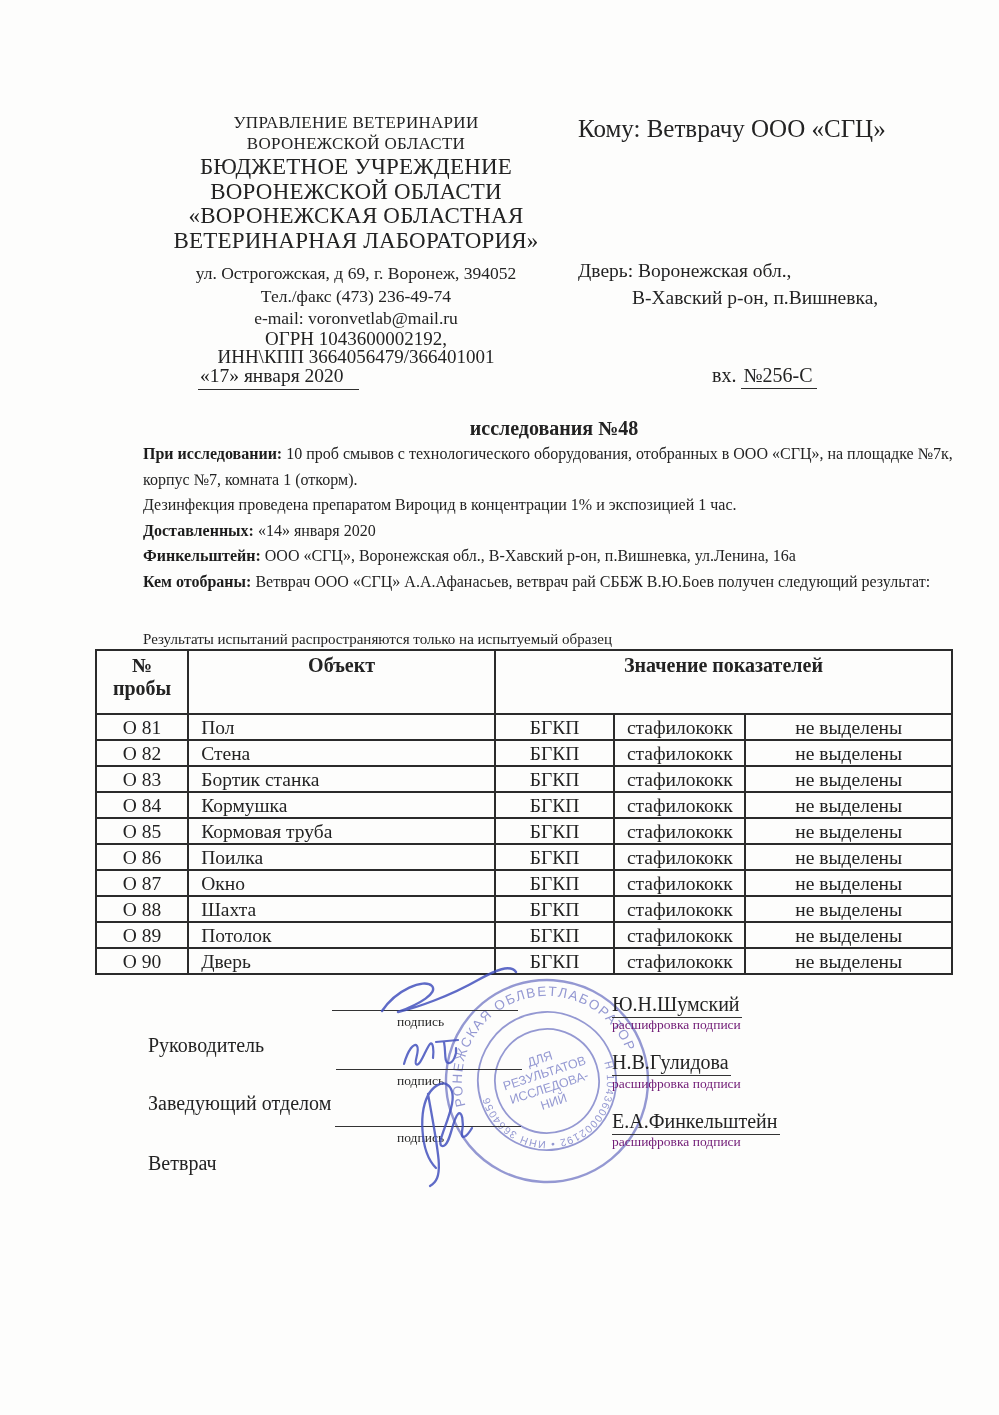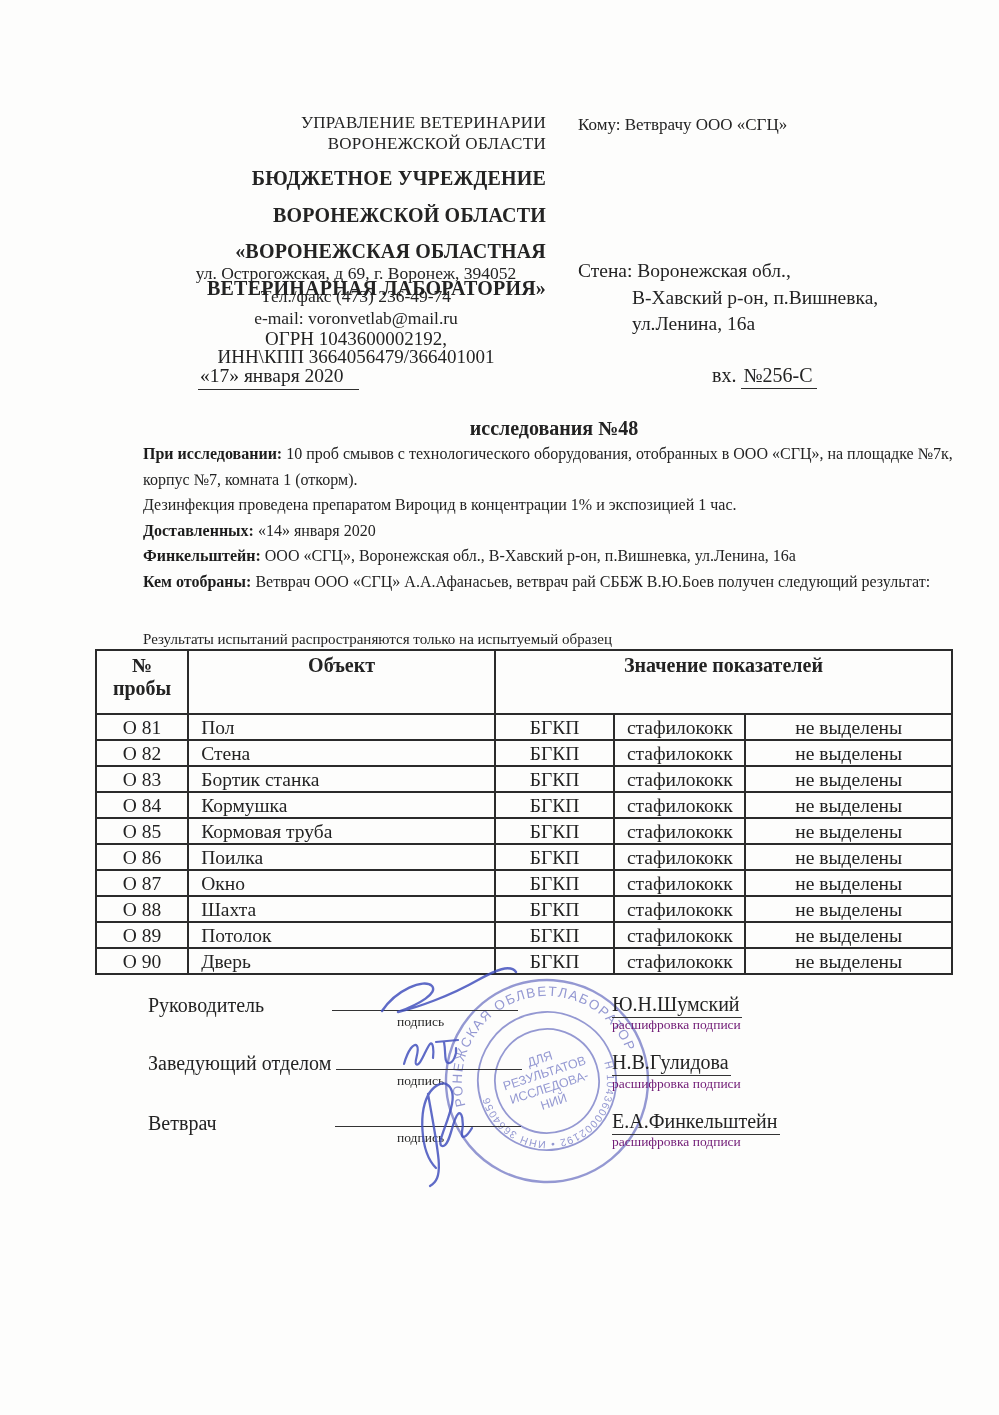--- a/index.html
+++ b/index.html
@@ -12,24 +12,24 @@
   .page{
     position:relative;
     width:999px;height:1415px;
     margin:0 auto;
     background:#fdfdfc;
     font-family:"Liberation Serif", serif;
     color:var(--text);
     overflow:hidden;
   }
   
-  .org-block{position:absolute;left:134px;top:112px;width:412px;text-align:right;}
+  .org-block{position:absolute;left:150px;top:112px;width:412px;text-align:center;}
   .org-dept{font-size:17px;line-height:21px;letter-spacing:.3px;}
-  .org-name{font-weight:bold;font-size:20px;line-height:23.5px;margin-top:13px;letter-spacing:.2px;}
-  .to-block{position:absolute;left:578px;top:115px;font-size:17px;}
+  .org-name{font-weight:normal;font-size:23px;line-height:23.5px;margin-top:1px;letter-spacing:.2px;}
+  .to-block{position:absolute;left:578px;top:115px;font-size:25px;}
   .addr-block{position:absolute;left:150px;top:262px;width:412px;text-align:center;}
   .addr-line{font-size:17.5px;line-height:22.5px;}
   .addr-small{font-size:19px;line-height:18.5px;}
   .where-block{position:absolute;left:578px;top:258px;font-size:19.5px;line-height:26.5px;}
   .where-indent{padding-left:54px;}
   
   .date-line{position:absolute;left:198px;top:365px;font-size:19.5px;
     border-bottom:1.6px solid var(--line);padding:0 16px 2px 2px;}
   .incoming{position:absolute;left:688px;top:364px;font-size:20px;margin-left:24px;}
   .incoming .num{border-bottom:1.6px solid var(--line);padding:0 4px 2px 2px;}
@@ -45,21 +45,21 @@
   .note-line{position:absolute;left:143px;top:631px;font-size:15px;}
   
   .rtable{position:absolute;left:95px;top:649px;border-collapse:collapse;
     width:858px;font-size:19.5px;table-layout:fixed;}
   .rtable th,.rtable td{border:2px solid #2b2b2b;}
   .rtable th{font-weight:bold;vertical-align:top;padding-top:3px;height:58px;font-size:20px;}
   .rtable td{height:22px;line-height:21px;padding:1px 0;text-align:center;}
   .rtable td.obj{text-align:left;padding-left:12px;}
   .c1{width:92px;} .c2{width:306px;} .c3{width:119px;} .c4{width:131px;} .c5{width:206px;}
   
-  .sig-role{position:absolute;left:148px;font-size:20px;}
+  .sig-role{position:absolute;left:148px;font-size:20px;margin-top:40px;}
   .sig-line{position:absolute;width:186px;border-top:1.6px solid #333;height:0;}
   .sig-caption{position:absolute;font-size:13.5px;color:#2a2a2a;}
   .sig-name{position:absolute;left:612px;font-size:20px;border-bottom:1.6px solid #333;padding:0 2px 1px 0;}
   .sig-decode{position:absolute;left:612px;font-size:13.5px;color:#701a75;}
   
   .stamp{position:absolute;left:440px;top:974px;opacity:.8;}
   .stamp text{fill:var(--stamp);font-family:"Liberation Sans", sans-serif;}
   .stamp circle{stroke:var(--stamp);fill:none;}
   .ink-layer{position:absolute;left:0;top:0;pointer-events:none;}
   .ink-layer path{stroke:var(--ink);fill:none;stroke-linecap:round;stroke-linejoin:round;opacity:.85;}
@@ -73,23 +73,22 @@
     <div class="org-dept">УПРАВЛЕНИЕ ВЕТЕРИНАРИИ</div>
     <div class="org-dept">ВОРОНЕЖСКОЙ ОБЛАСТИ</div>
     <div class="org-name">БЮДЖЕТНОЕ УЧРЕЖДЕНИЕ</div>
     <div class="org-name">ВОРОНЕЖСКОЙ ОБЛАСТИ</div>
     <div class="org-name">«ВОРОНЕЖСКАЯ ОБЛАСТНАЯ</div>
     <div class="org-name">ВЕТЕРИНАРНАЯ ЛАБОРАТОРИЯ»</div>
   </div>
 
   <div class="to-block">Кому: Ветврачу ООО «СГЦ»</div>
   <div class="where-block">
-    <div>Стена: Воронежская обл.,</div>
+    <div>Дверь: Воронежская обл.,</div>
     <div class="where-indent">В-Хавский р-он, п.Вишневка,</div>
-    <div class="where-indent">ул.Ленина, 16а</div>
   </div>
 
   <div class="addr-block">
     <div class="addr-line">ул. Острогожская, д 69, г. Воронеж, 394052</div>
     <div class="addr-line">Тел./факс (473) 236-49-74</div>
     <div class="addr-line">e-mail: voronvetlab@mail.ru</div>
     <div class="addr-small">ОГРН 1043600002192,</div>
     <div class="addr-small">ИНН\КПП 3664056479/366401001</div>
   </div>
 

